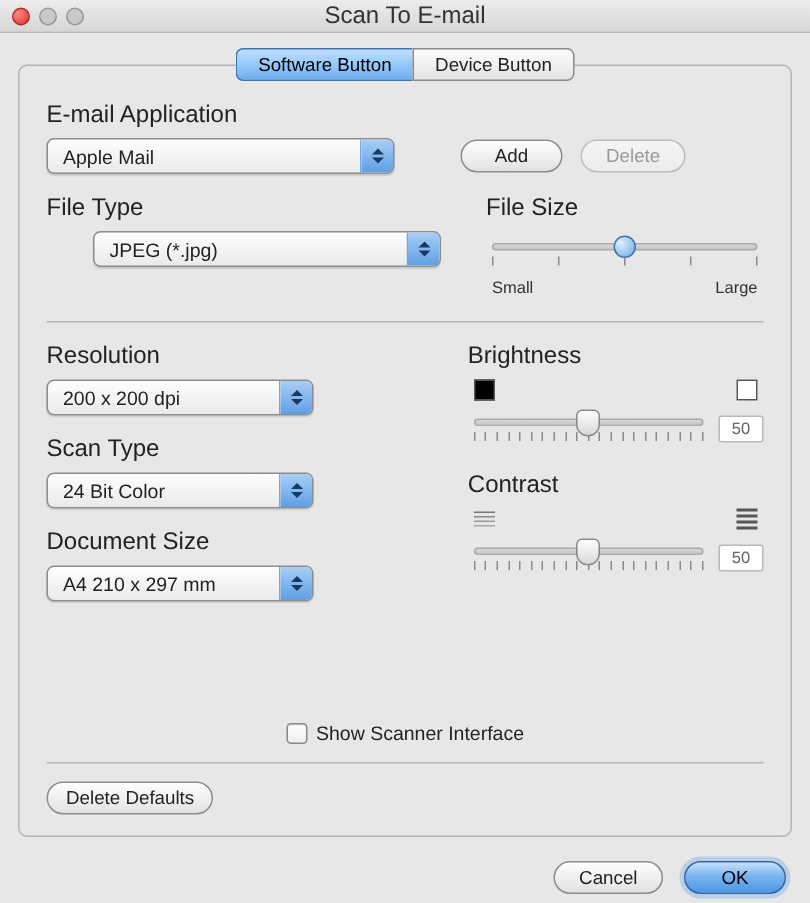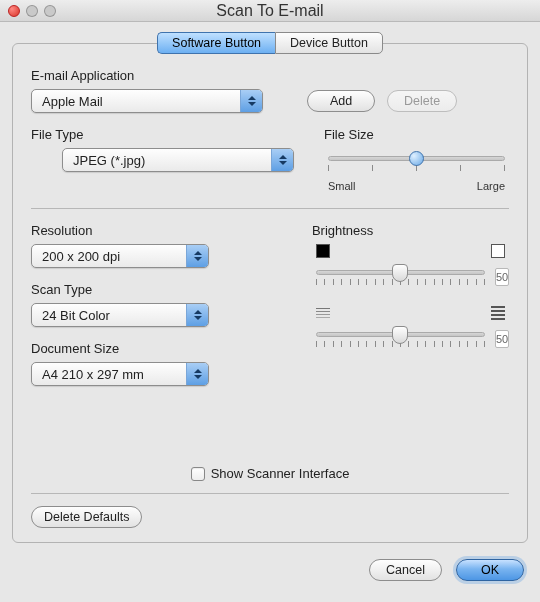--- a/index.html
+++ b/index.html
@@ -63,21 +63,21 @@
     border: 1px solid #b3b3b3;
     border-radius: 6px;
     background: #e7e7e7;
     padding: 24px 18px 14px 18px;
   }
 
   .row2 { display: flex; gap: 30px; }
   .colL { flex: 1 1 56%; }
   .colR { flex: 1 1 44%; }
 
-  .label { font-size: 13px; color: #222; margin-bottom: 6px; }
+  .label { font-size: 16px; color: #222; margin-bottom: 6px; }
 
   
   .popup {
     width: 232px; height: 24px;
     border: 1px solid #8d8d8d; border-radius: 5px;
     background: linear-gradient(#fefefe, #eaeaea);
     box-shadow: 0 1px 1px rgba(0,0,0,.12);
     display: flex; align-items: center;
     position: relative; padding: 0 26px 0 10px;
     font-size: 13px;
@@ -151,21 +151,21 @@
   .sw-white { background:#fff; }
 
   .stripes { display:flex; flex-direction:column; gap:2px; width:14px; height:14px; justify-content:center;}
   .stripes span { height:2px; background:#555; display:block; }
   .stripes.low span:nth-child(1){background:#777;height:1px;}
   .stripes.low span:nth-child(2){background:#888;height:1px;}
   .stripes.low span:nth-child(3){background:#999;height:1px;}
   .stripes.low span:nth-child(4){background:#aaa;height:1px;}
 
   .valbox {
-    width: 14px; height: 18px; border:1px solid #b8b8b8; background:#fff;
+    width: 30px; height: 18px; border:1px solid #b8b8b8; background:#fff;
     font-size:11px; color:#666; display:inline-flex; align-items:center; justify-content:center;
     border-radius:2px;
   }
   .slider-wrap { display:flex; align-items:center; gap:6px; }
   .slider-wrap .slider { flex:1; }
 
   .checkbox { width:14px; height:14px; border:1px solid #888; border-radius:3px; background:linear-gradient(#fff,#eee); display:inline-block; vertical-align:middle; box-shadow: inset 0 1px 1px rgba(0,0,0,.08);}
   .check-row { display:flex; justify-content:center; align-items:center; gap:6px; margin-top:4px; }
 
   .footer {
@@ -318,20 +318,21 @@
                   <span></span>
                   <span></span>
                 </div>
               <div class="thumb" style="left:50%;"></div>
             </div>
             <span class="valbox">50</span>
           </div>
         </div>
 
         <div class="section" style="margin-bottom:6px;">
+          <div class="label">Contrast</div>
           <div class="swatch-row">
             <span class="stripes low">
                 <span></span>
                 <span></span>
                 <span></span>
                 <span></span>
               </span>
             <span class="stripes">
                 <span></span>
                 <span></span>

